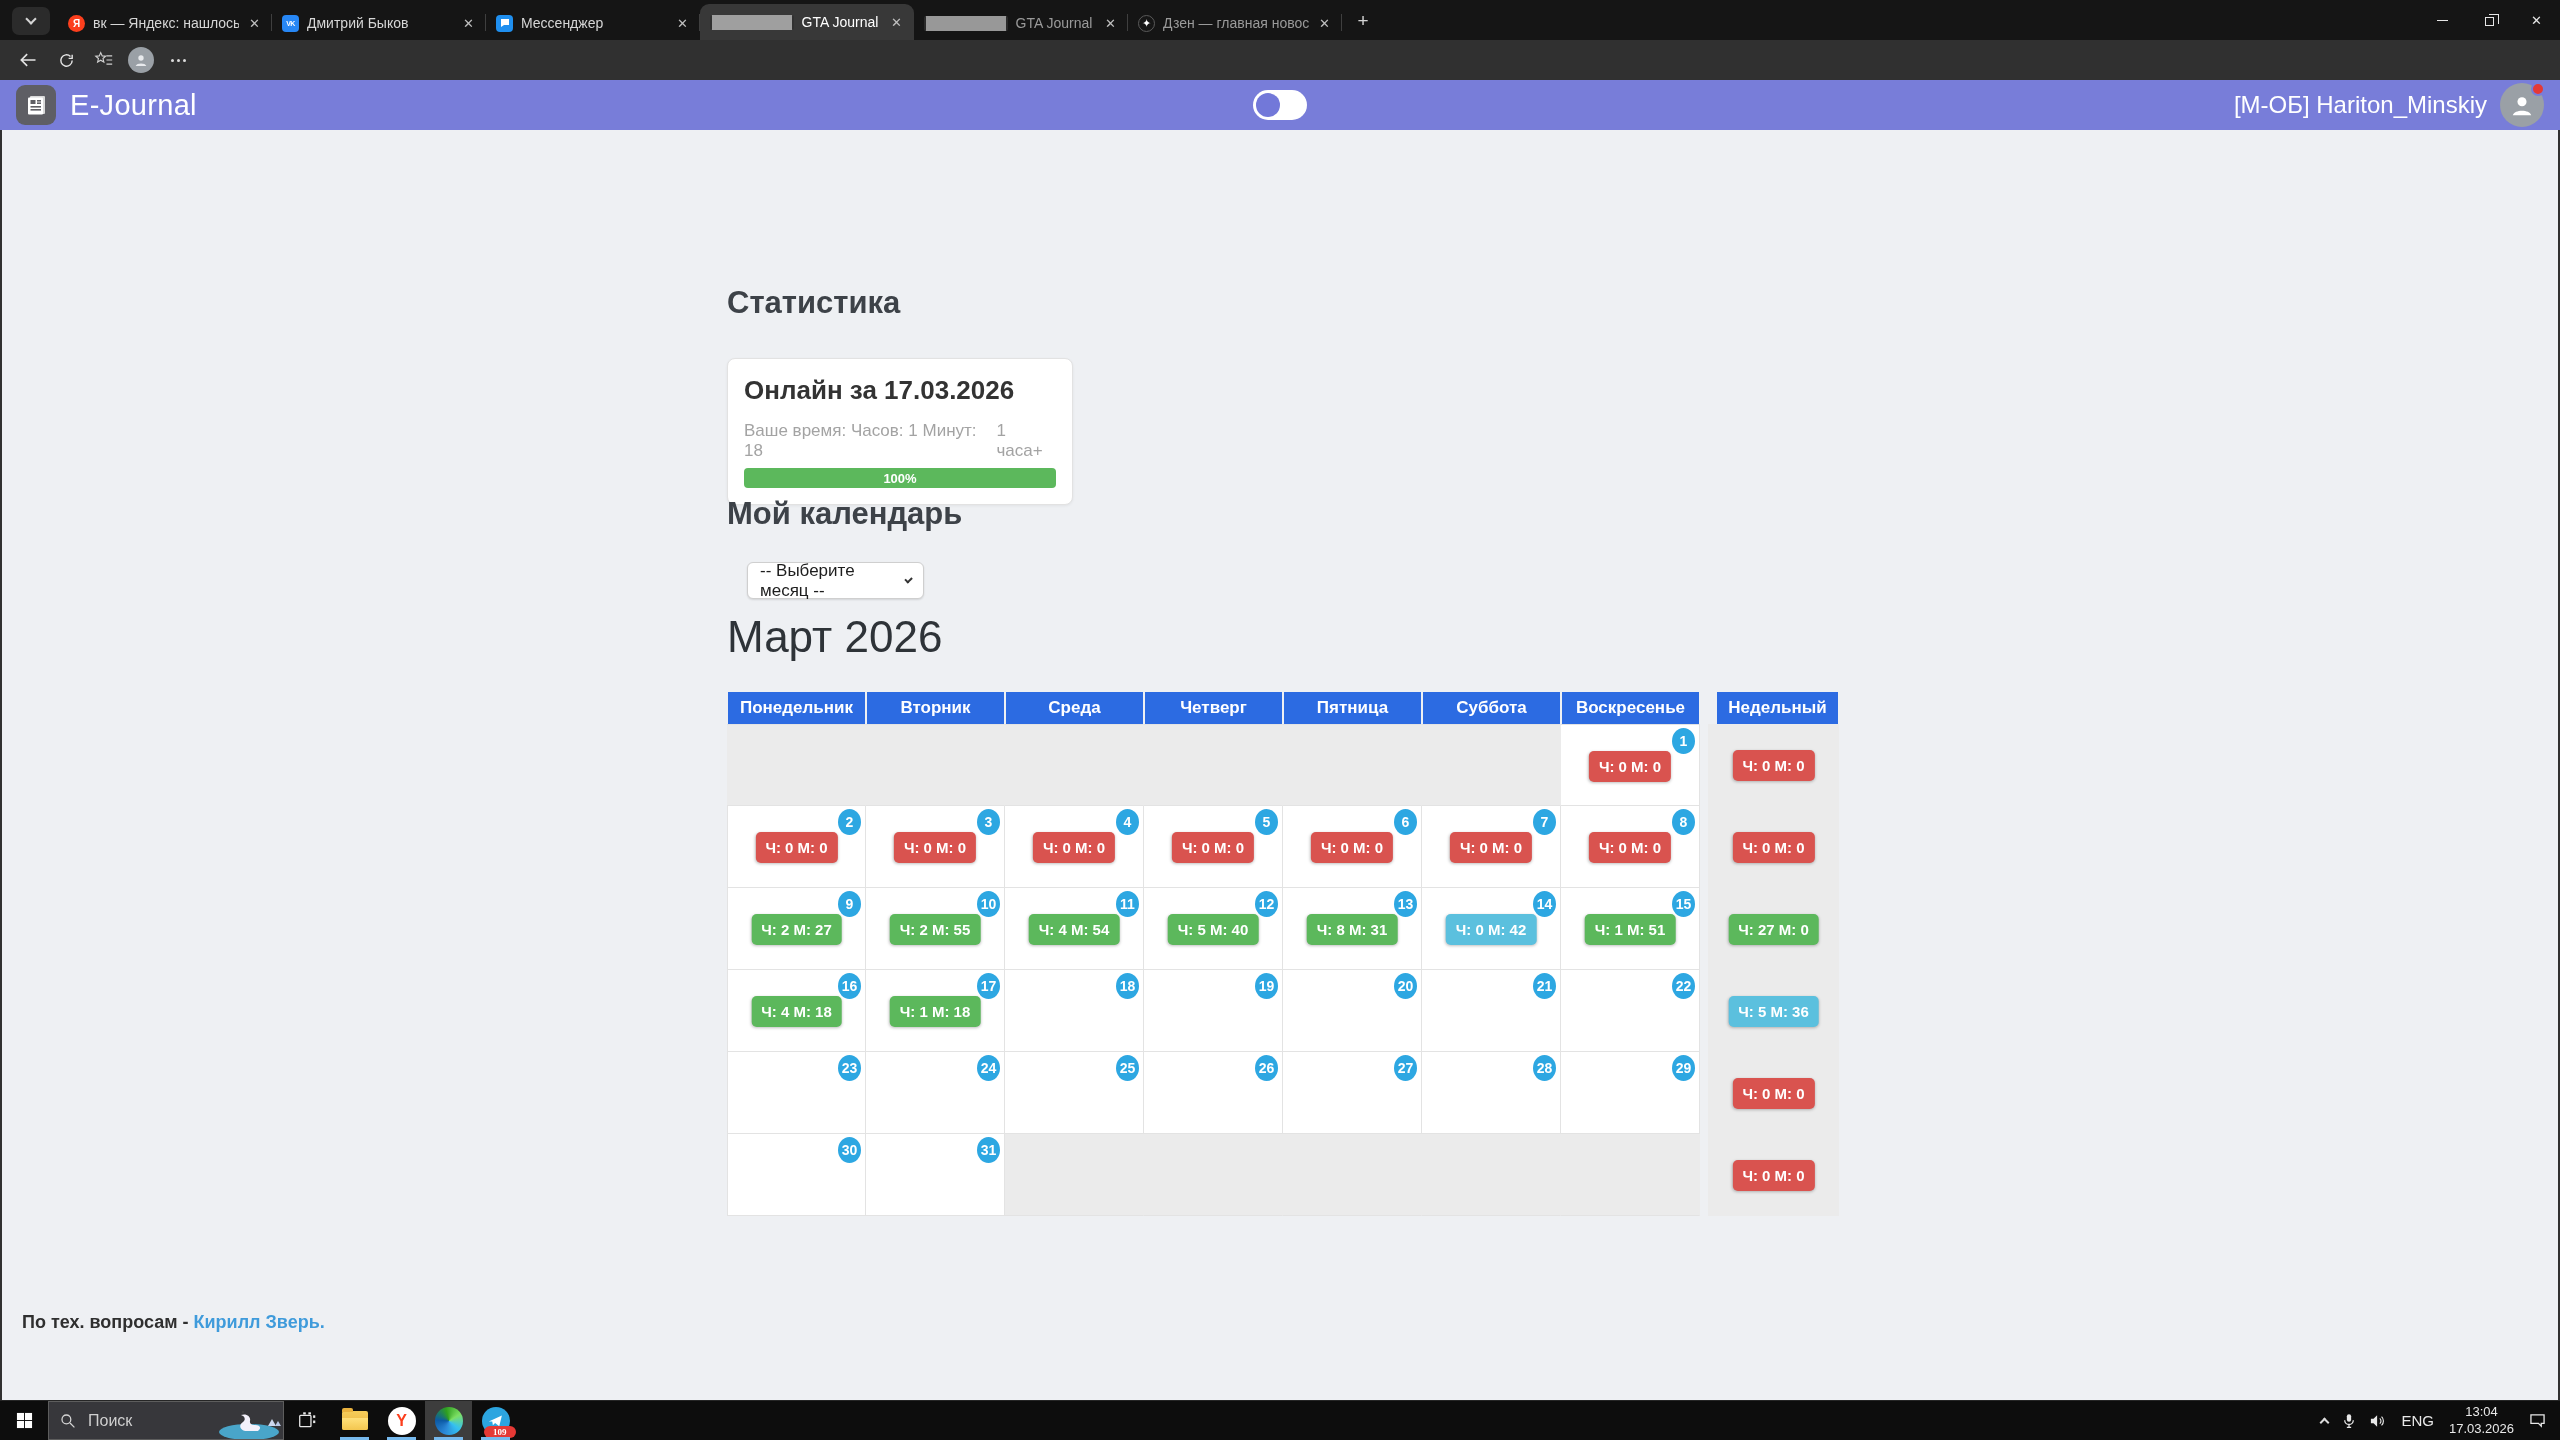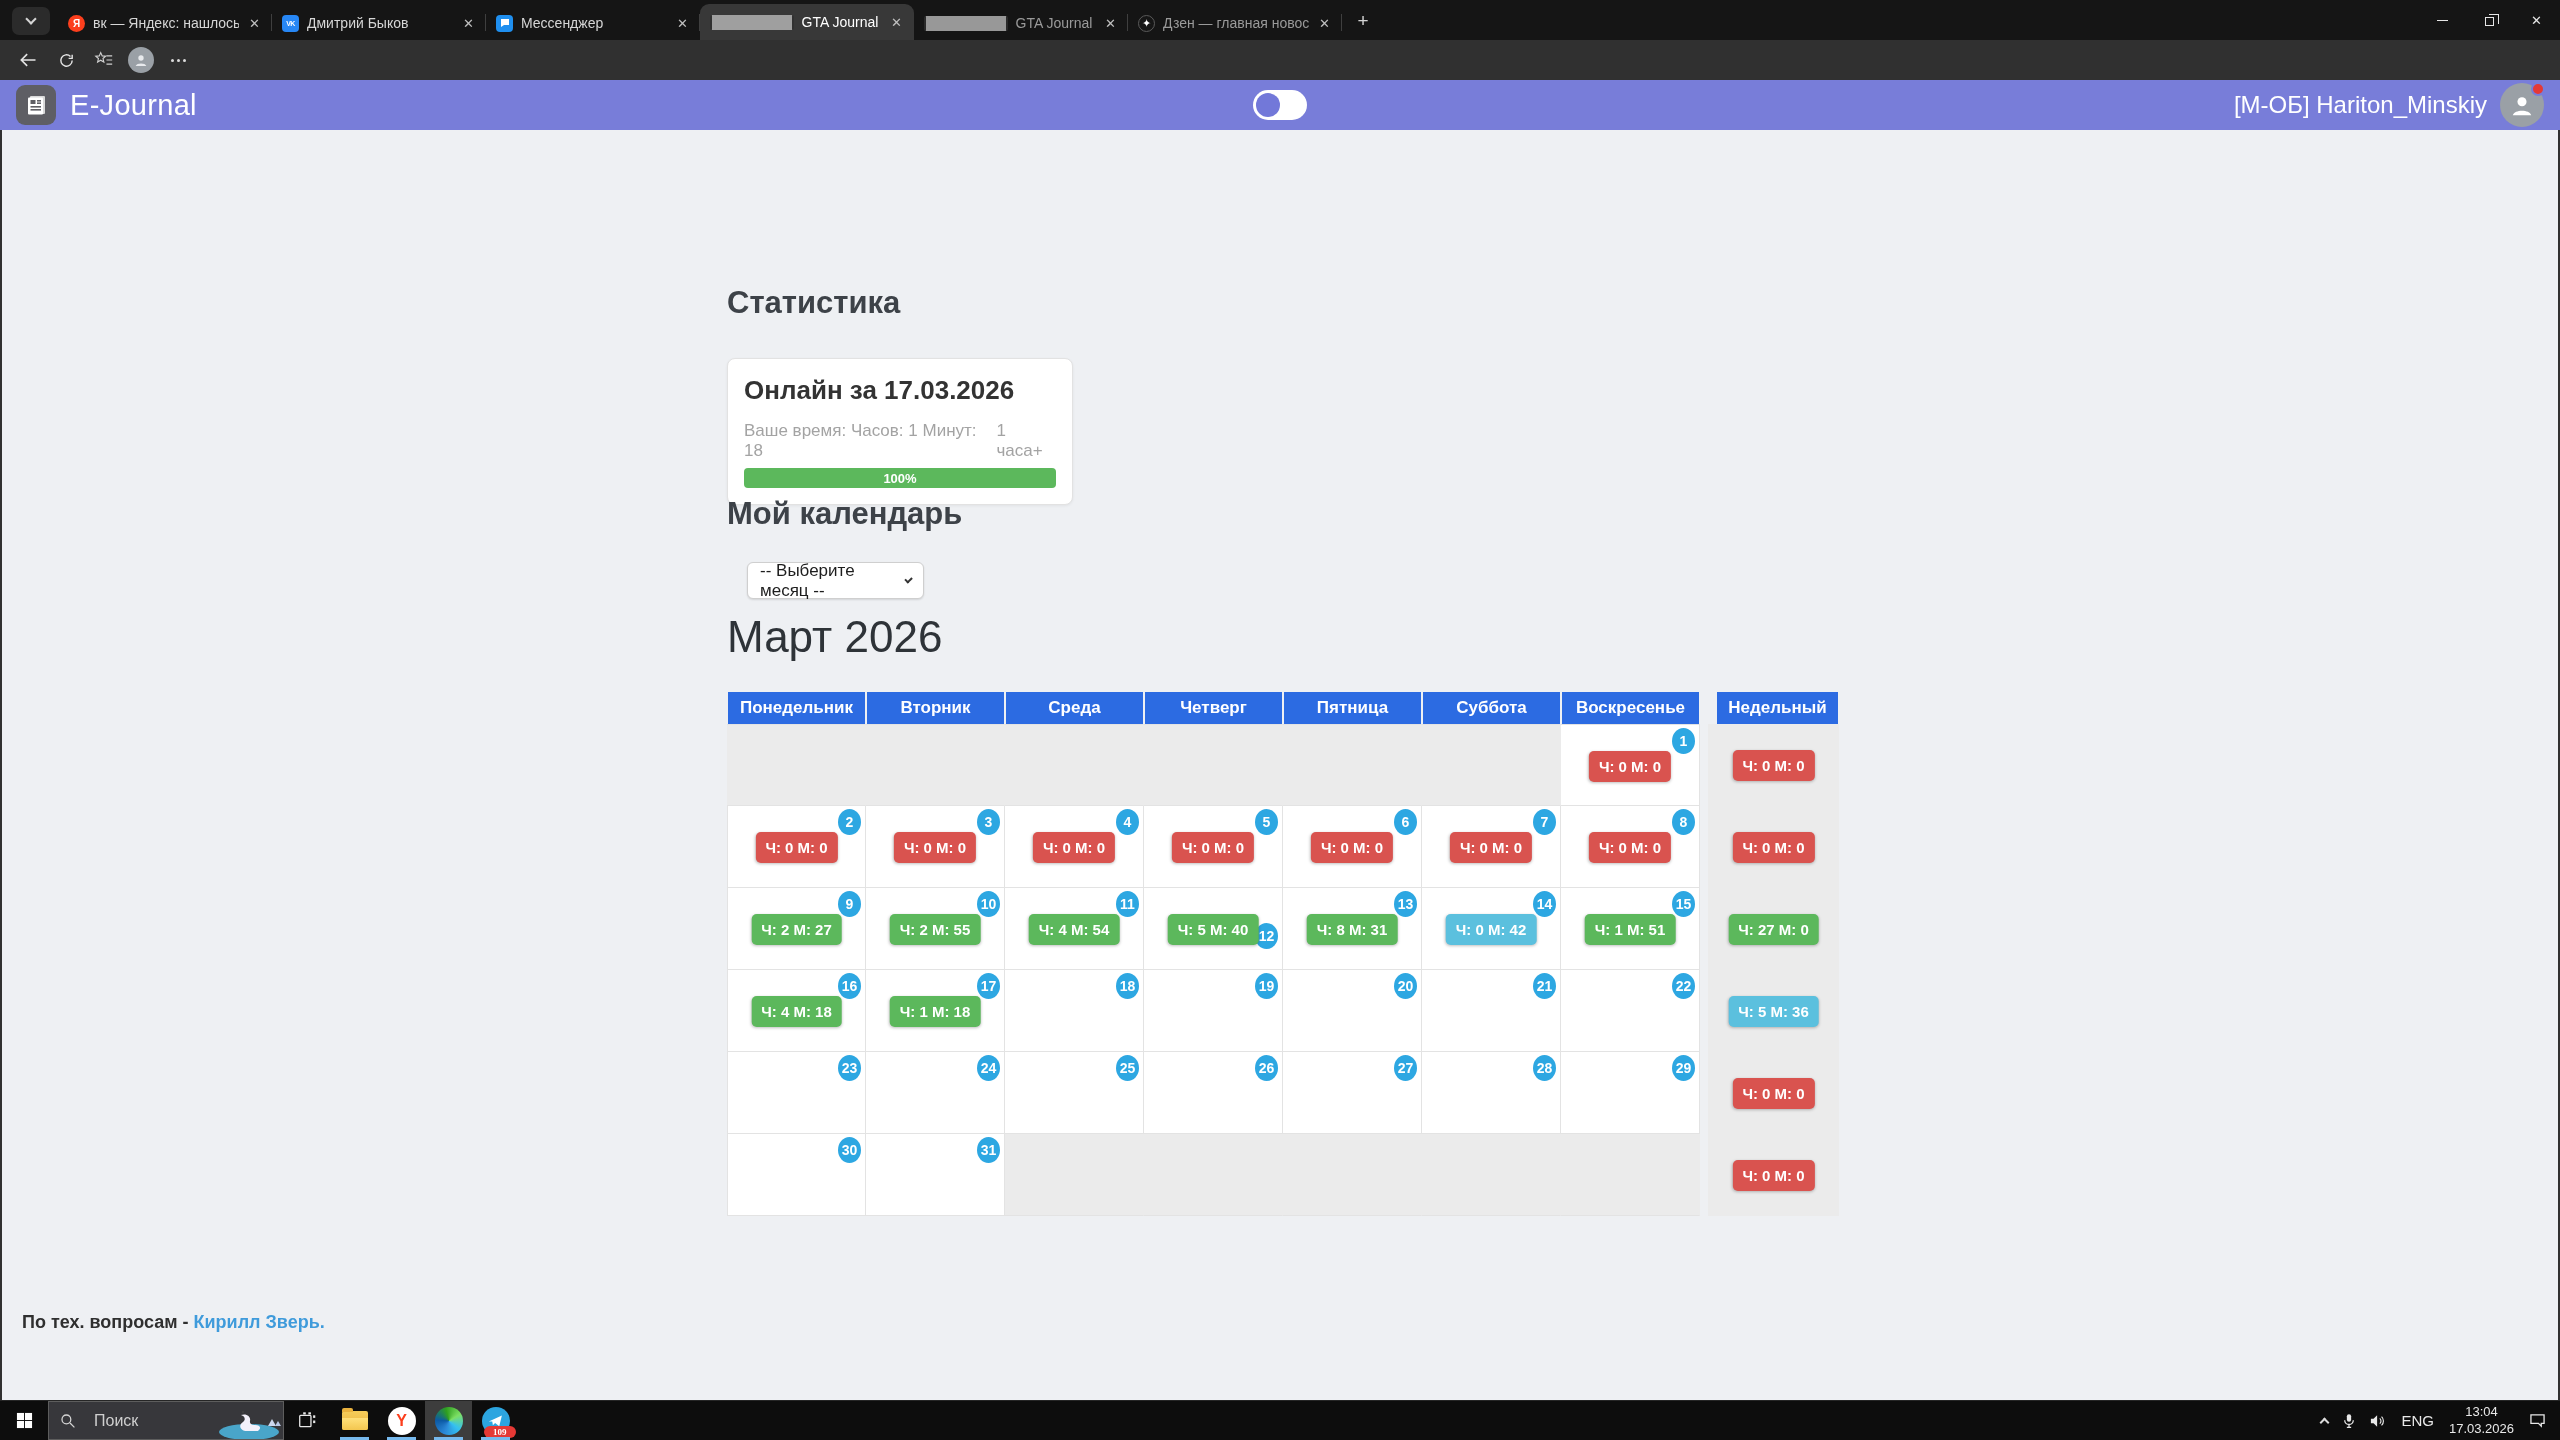--- a/index.html
+++ b/index.html
@@ -74,21 +74,21 @@
   .cell.blank { background:#ebebeb; border-right-color:transparent; border-left:none !important; }
   .cell.wk { background:#ebebeb; border:none !important; margin-left:8px; }
   .day-bubble { position:absolute; top:3px; right:4px; width:23px; height:26px; border-radius:50%; color:#fff; font-size:14px; font-weight:bold; display:flex; align-items:center; justify-content:center; }
   .time-badge { position:absolute; top:26px; left:50%; transform:translateX(-50%); padding:7px 10px; border-radius:5px; color:#fff; font-size:15px; font-weight:bold; white-space:nowrap; box-shadow:0 1px 3px rgba(0,0,0,.25); }
   .page-footer { position:absolute; left:20px; top:1182px; font-size:18px; font-weight:bold; color:#2f2f2f; }
   .page-footer a { color:#3f9bdb; text-decoration:none; }
 
   
   .taskbar { height:40px; background:#0d0d0d; border-top:1px solid #262626; display:flex; align-items:stretch; flex:0 0 auto; }
   .tb-start { width:48px; display:flex; align-items:center; justify-content:center; }
-  .tb-searchbox { width:236px; background:#37373b; border:1px solid #5d5d5d; display:flex; align-items:center; gap:18px; padding:16px 11px; position:relative; overflow:hidden; }
+  .tb-searchbox { width:236px; background:#37373b; border:1px solid #5d5d5d; display:flex; align-items:center; gap:12px; padding:16px 11px; position:relative; overflow:hidden; }
   .tb-searchbox .ph { color:#cfcfcf; font-size:16px; position:relative; z-index:2; }
   .swan-art { position:absolute; right:0; top:0; z-index:1; }
   .tb-app { width:47px; display:flex; align-items:center; justify-content:center; position:relative; }
   .tb-app.running::after { content:''; position:absolute; bottom:0; left:9px; right:9px; height:3px; background:#76b9ed; }
   .tb-app.hl { background:#3d3d3d; }
   .app-circle { width:28px; height:28px; border-radius:50%; display:flex; align-items:center; justify-content:center; font-weight:bold; }
   .edge-circle { background:conic-gradient(from 130deg,#35c1f1,#2b88d8,#0c59a4,#2f9f1f,#7ddf64,#35c1f1); }
   .ya-circle { background:#fff; color:#fc3f1d; font-size:16px; }
   .tg-circle { background:#2ca5e0; position:relative; }
   .tg-badge { position:absolute; bottom:-3px; right:-6px; background:#e53935; color:#fff; font-size:9px; font-weight:bold; border-radius:7px; padding:1px 9px;font-family:Liberation Serif, serif; }
@@ -298,21 +298,21 @@
       </div>
       <div class="cell">
         <div class="day-bubble" style="background: rgb(45, 167, 226);">10</div>
         <div class="time-badge" style="background: rgb(92, 184, 92);">Ч: 2 М: 55</div>
       </div>
       <div class="cell">
         <div class="day-bubble" style="background: rgb(45, 167, 226);">11</div>
         <div class="time-badge" style="background: rgb(92, 184, 92);">Ч: 4 М: 54</div>
       </div>
       <div class="cell">
-        <div class="day-bubble" style="background: rgb(45, 167, 226); margin-top: 32px;">12</div>
+        <div class="day-bubble" style="background: rgb(45, 167, 226);">12</div>
         <div class="time-badge" style="background: rgb(92, 184, 92);">Ч: 5 М: 40</div>
       </div>
       <div class="cell">
         <div class="day-bubble" style="background: rgb(45, 167, 226);">13</div>
         <div class="time-badge" style="background: rgb(92, 184, 92);">Ч: 8 М: 31</div>
       </div>
       <div class="cell">
         <div class="day-bubble" style="background: rgb(45, 167, 226);">14</div>
         <div class="time-badge" style="background: rgb(91, 192, 222);">Ч: 0 М: 42</div>
       </div>

